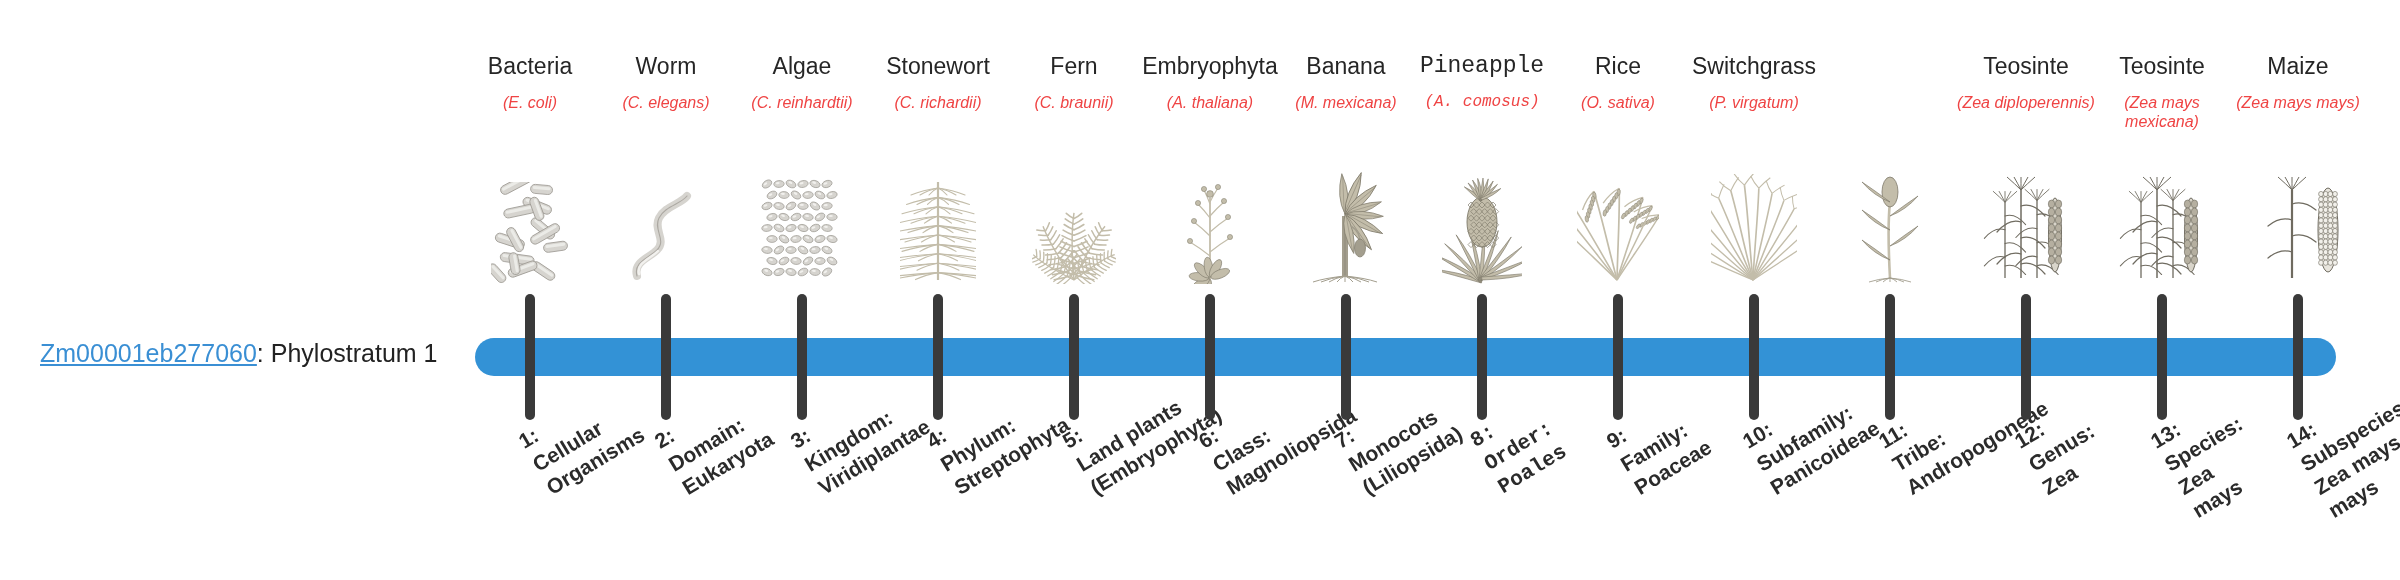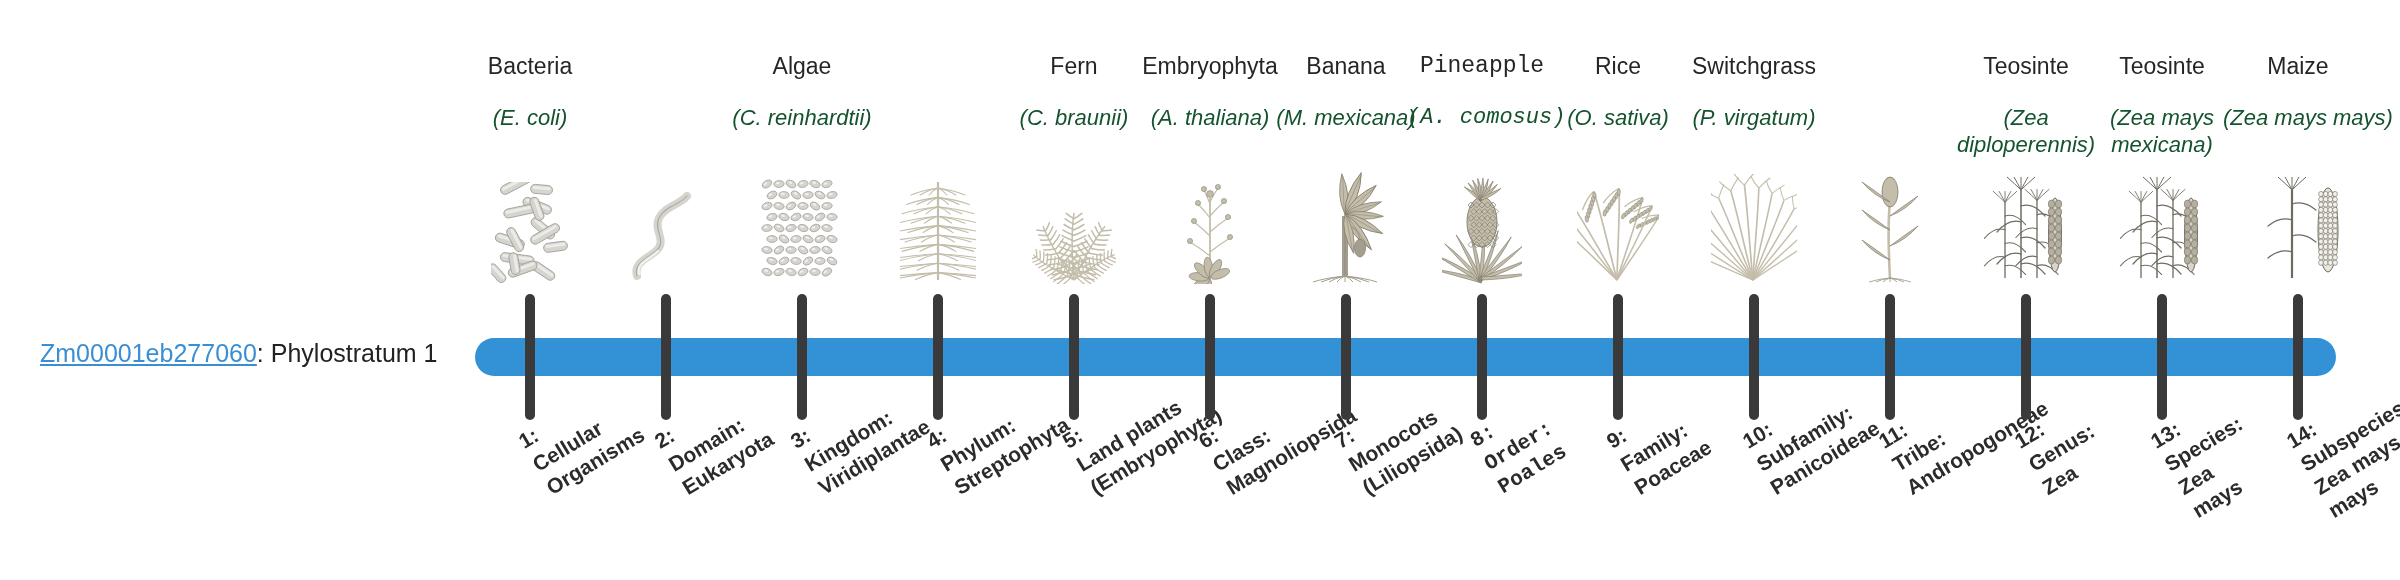--- a/index.html
+++ b/index.html
@@ -62,25 +62,25 @@
     width: 100%;
     text-align: center;
   }
   .sp-common {
     font-size: 23px;
     line-height: 1.25;
     color: #262626;
     white-space: nowrap;
   }
   .sp-sci {
-    margin-top: 24px;
-    font-size: 22px;
+    margin-top: 12px;
+    font-size: 16px;
     line-height: 1.22;
     font-style: italic;
-    color: #14532d;
+    color: #ef4444;
   }
   .sp-sci.nowrap { white-space: nowrap; }
 
   
   .tick {
     position: absolute;
     top: 294px;
     left: 50%;
     margin-left: -5px;
     width: 10px;
@@ -208,20 +208,24 @@
         </g>
             </svg>
           </div>
     </div>
     <div class="tick"></div>
     <div class="rank">1:
 Cellular
 Organisms</div>
   </div>
       <div class="col" style="left: 666px;">
+    <div class="sp-names">
+      <div class="sp-common">Worm</div>
+      <div class="sp-sci nowrap">(C. elegans)</div>
+    </div>
     <div class="art-wrap">
       <div class="art">
             <svg width="86" height="96" viewBox="0 0 86 96">
         <path d="M14 88 C10 74 26 70 34 62 C44 52 30 42 36 30 C42 18 58 16 64 8" fill="none" stroke="#d6d4cf" stroke-width="8" stroke-linecap="round"></path>
         <path d="M14 88 C10 74 26 70 34 62 C44 52 30 42 36 30 C42 18 58 16 64 8" fill="none" stroke="#9d9a93" stroke-width="1.1" stroke-linecap="round" opacity="0.75"></path>
         <path d="M16 86 C13 75 27 71 35 63" fill="none" stroke="#f2f1ee" stroke-width="2.4" stroke-linecap="round"></path>
       </svg>
           </div>
     </div>
     <div class="tick"></div>
@@ -455,20 +459,24 @@
                 </g>
             </svg>
           </div>
     </div>
     <div class="tick"></div>
     <div class="rank">3:
 Kingdom:
 Viridiplantae</div>
   </div>
       <div class="col" style="left: 938px;">
+    <div class="sp-names">
+      <div class="sp-common">Stonewort</div>
+      <div class="sp-sci nowrap">(C. richardii)</div>
+    </div>
     <div class="art-wrap">
       <div class="art">
             <svg width="76" height="108" viewBox="0 0 76 108">
               <path d="M38 104 L38 6" stroke="#c3bdaa" stroke-width="2.2" fill="none"></path>
               <path d="M38 12 Q 23.15 14 11 19" fill="none" stroke="#c3bdaa" stroke-width="1.1" stroke-linecap="round"></path>
               <path d="M38 12 Q 28.1 14 20 19" fill="none" stroke="#c3bdaa" stroke-width="1.1" stroke-linecap="round"></path>
               <path d="M38 12 Q 33.05 14 29 19" fill="none" stroke="#c3bdaa" stroke-width="1.1" stroke-linecap="round"></path>
               <path d="M38 12 Q 42.95 14 47 19" fill="none" stroke="#c3bdaa" stroke-width="1.1" stroke-linecap="round"></path>
               <path d="M38 12 Q 47.9 14 56 19" fill="none" stroke="#c3bdaa" stroke-width="1.1" stroke-linecap="round"></path>
               <path d="M38 12 Q 52.85 14 65 19" fill="none" stroke="#c3bdaa" stroke-width="1.1" stroke-linecap="round"></path>

